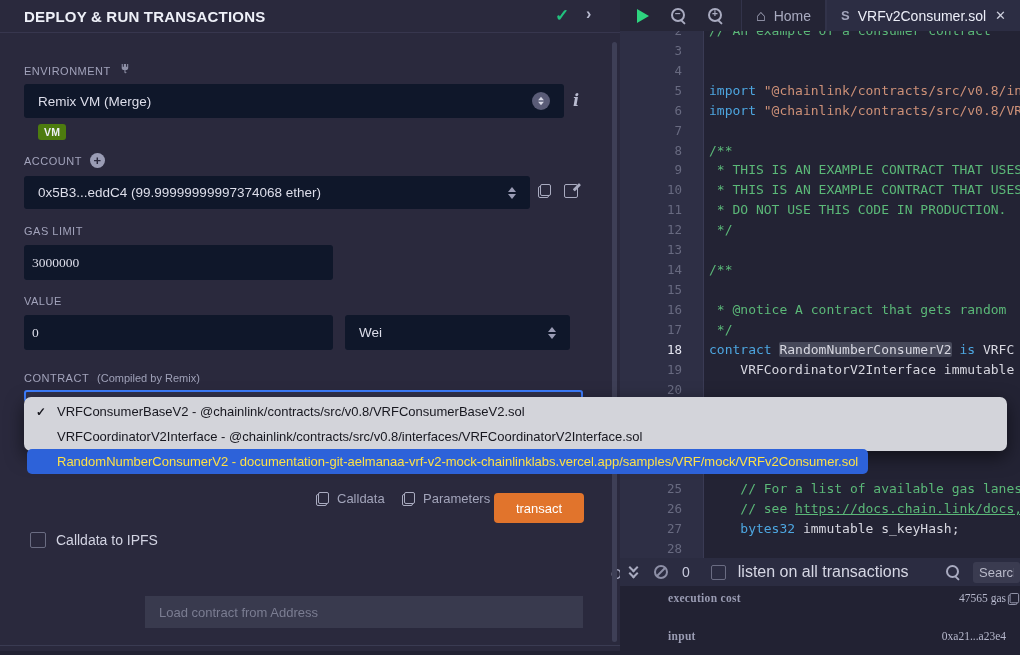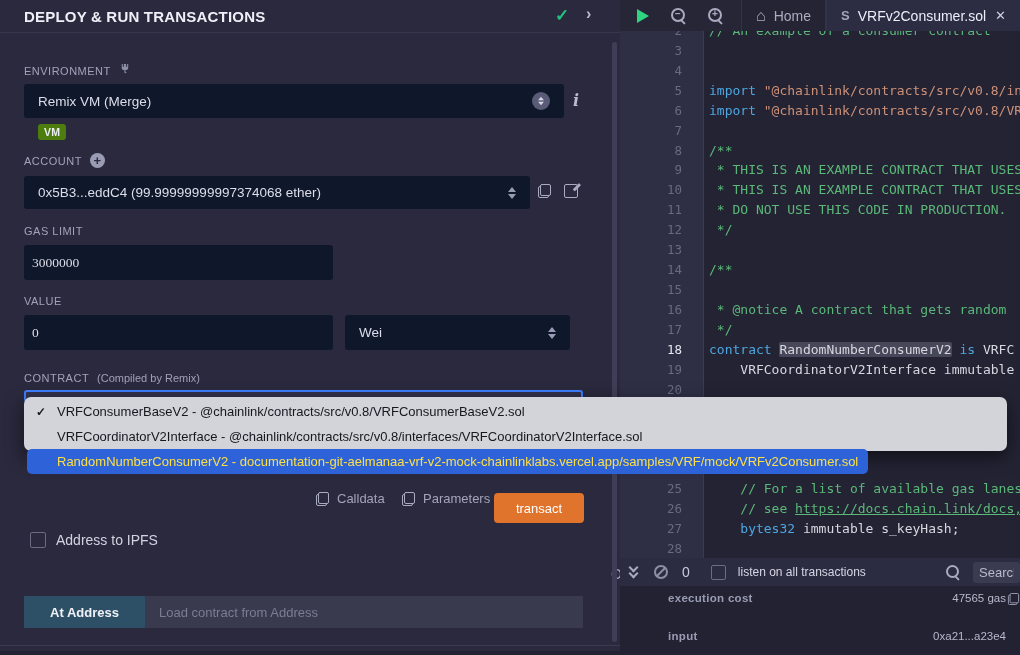--- a/index.html
+++ b/index.html
@@ -101,29 +101,29 @@
 
   
   .termbar { position:absolute; left:620px; top:558px; width:400px; height:28px; background:#2b2c41; display:flex; align-items:center; }
   .ic-dblchev { position:relative; width:10px; height:14px; margin-left:9px; }
   .ic-dblchev i { position:absolute; left:1px; width:7px; height:7px; border-left:2px solid #a9abc0; border-bottom:2px solid #a9abc0; transform:rotate(-45deg); }
   .ic-dblchev i:nth-child(1){ top:-1px; } .ic-dblchev i:nth-child(2){ top:5px; }
   .ic-ban { position:relative; width:14px; height:14px; border:2px solid #8d8fa6; border-radius:50%; margin-left:15px; }
   .ic-ban::after { content:""; position:absolute; left:-1px; top:4px; width:12px; height:2px; background:#8d8fa6; transform:rotate(-45deg); }
   .term-count { margin-left:14px; font-size:14px; color:#c9cbdd; }
   .term-chk { position:static; margin-left:21px; width:15px; height:15px; }
-  .term-listen { margin-left:12px; font-size:12px; color:#d6d7e4; }
+  .term-listen { margin-left:12px; font-size:16px; color:#d6d7e4; }
   .ic-search { position:relative; width:14px; height:14px; margin-left:auto; margin-right:13px; }
   .ic-search::before { content:""; position:absolute; left:0; top:0; width:9px; height:9px; border:2px solid #a9abc0; border-radius:50%; }
   .ic-search::after { content:""; position:absolute; right:0; bottom:0; width:6px; height:2px; background:#a9abc0; transform:rotate(45deg); border-radius:1px; }
   .term-search { width:47px; height:21px; background:#3a3b50; border:none; border-radius:3px; color:#d6d7e4; font-size:13px; padding:0 6px; font-family:"Liberation Sans",sans-serif; }
   .term-search::placeholder { color:#b9bac9; }
 
   .termbody { position:absolute; left:620px; top:586px; width:400px; height:69px; background:#222233; overflow:hidden; }
-  .trow { position:relative; height:38px; font-family:Liberation Sans, sans-serif; font-size:11.5px; }
+  .trow { position:relative; height:38px; font-family:Liberation Serif, serif; font-size:11.5px; }
   .tkey { position:absolute; left:48px; top:6px; font-weight:700; color:#9a9cb3; letter-spacing:.3px; }
   .tval { position:absolute; right:14px; top:6px; color:#b6b8cc; white-space:nowrap; }
   .tcopy { position:absolute; right:0px; top:6px; transform:scale(.85); }
   .tcopy::after { background:#222233; }
 </style>
 </head>
 <body>
 
 <div class="stage">
 
@@ -186,24 +186,23 @@
       <span class="ic-copy"></span>
       <span>Calldata</span>
     </div>
     <div class="act-group" style="left:402px; top:491px;">
       <span class="ic-copy"></span>
       <span>Parameters</span>
     </div>
     <button class="btn-transact">transact</button>
 
     <div class="chk" style="left:30px; top:532px;"></div>
-    <div class="publish-label">Address to IPFS</div>
+    <div class="publish-label">Calldata to IPFS</div>
     <div class="or-label">OR</div>
 
-    <button class="btn-ataddr">At Address</button>
     <input class="ataddr-input" placeholder="Load contract from Address" style="">
 
     <div class="panel-divider"></div>
     <div class="panel-scroll"></div>
   </aside>
 
   <div class="tabbar">
     <div class="tb-icons">
       <span class="play-tri"></span>
       <span class="ic-mag">

